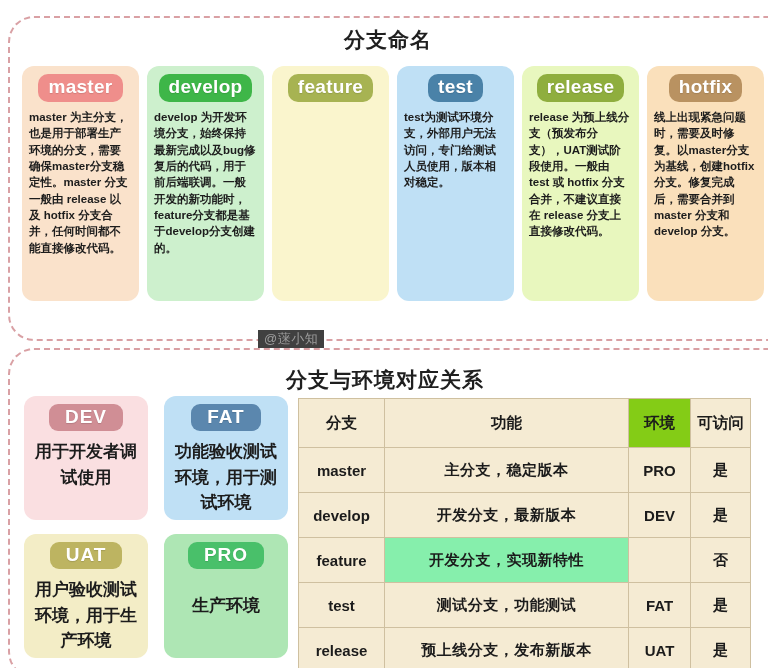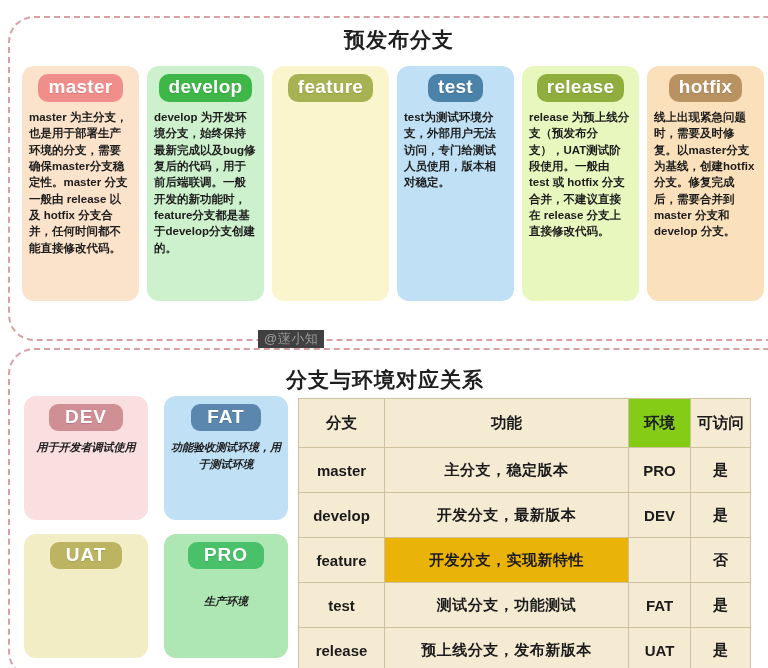--- a/index.html
+++ b/index.html
@@ -133,26 +133,25 @@
     border-radius: 9px;
     padding: 2px 16px 3px 16px;
     font-size: 19px;
     font-weight: bold;
     color: #ffffff;
     letter-spacing: 1px;
     text-shadow: 0 1px 1px rgba(0,0,0,0.13);
     margin-bottom: 8px;
   }
   .env-desc {
-    font-size: 11px;
+    font-size: 17px;
     line-height: 1.5;
     color: #1c1c1c;
     text-align: center;
     font-weight: bold;
-    font-style: italic;
   }
   .env-desc.centered-mid {
     margin-top: 16px;
   }
 
   
   #mapping-table-wrap {
     position: absolute;
     left: 298px;
     top: 398px;
@@ -183,21 +182,21 @@
   col.c-func   { width: 244px; }
   col.c-env    { width: 62px; }
   col.c-access { width: 60px; }
   .cell-func { letter-spacing: 0.5px; }
 </style>
 </head>
 <body>
 
 <div class="panel" id="panel-naming" style="border-color: rgb(217, 160, 164);"></div>
 
-<div class="section-title" id="title-naming">预发布分支</div>
+<div class="section-title" id="title-naming">分支命名</div>
 
 <div id="branch-cards">
   <div class="branch-card" style="background: rgb(250, 226, 203);">
     <span class="branch-badge" style="background: rgb(239, 142, 139);">master</span>
     <div class="branch-desc">master 为主分支，也是用于部署生产环境的分支，需要确保master分支稳定性。master 分支一般由 release 以及 hotfix 分支合并，任何时间都不能直接修改代码。</div>
   </div>
   <div class="branch-card" style="background: rgb(205, 240, 205);">
     <span class="branch-badge" style="background: rgb(62, 182, 72);">develop</span>
     <div class="branch-desc">develop 为开发环境分支，始终保持最新完成以及bug修复后的代码，用于前后端联调。一般开发的新功能时，feature分支都是基于develop分支创建的。</div>
   </div>
@@ -228,20 +227,21 @@
   <div class="env-card" style="background: rgb(250, 223, 225);">
     <span class="env-badge" style="background: rgb(208, 142, 149);">DEV</span>
     <div class="env-desc">用于开发者调试使用</div>
   </div>
   <div class="env-card" style="background: rgb(191, 224, 245);">
     <span class="env-badge" style="background: rgb(91, 135, 174);">FAT</span>
     <div class="env-desc">功能验收测试环境，用于测试环境</div>
   </div>
   <div class="env-card" style="background: rgb(243, 237, 198);">
     <span class="env-badge" style="background: rgb(189, 180, 97);">UAT</span>
+    <div class="env-desc">用户验收测试环境，用于生产环境</div>
   </div>
   <div class="env-card" style="background: rgb(174, 230, 180);">
     <span class="env-badge" style="background: rgb(73, 192, 106);">PRO</span>
     <div class="env-desc centered-mid">生产环境</div>
   </div>
 </div>
 
 <div id="mapping-table-wrap">
   <table class="mapping">
     <colgroup>
@@ -266,21 +266,21 @@
         <td style="background: rgb(245, 235, 211); border-color: rgb(207, 192, 160);">是</td>
       </tr>
       <tr>
         <td style="background: rgb(245, 235, 211); border-color: rgb(207, 192, 160);">develop</td>
         <td class="cell-func" style="background: rgb(245, 235, 211); border-color: rgb(207, 192, 160);">开发分支，最新版本</td>
         <td style="background: rgb(245, 235, 211); border-color: rgb(207, 192, 160);">DEV</td>
         <td style="background: rgb(245, 235, 211); border-color: rgb(207, 192, 160);">是</td>
       </tr>
       <tr>
         <td style="background: rgb(245, 235, 211); border-color: rgb(207, 192, 160);">feature</td>
-        <td class="cell-func" style="background: #eab308; border-color: rgb(207, 192, 160);">开发分支，实现新特性</td>
+        <td class="cell-func" style="background: #86efac; border-color: rgb(207, 192, 160);">开发分支，实现新特性</td>
         <td style="background: rgb(245, 235, 211); border-color: rgb(207, 192, 160);"></td>
         <td style="background: rgb(245, 235, 211); border-color: rgb(207, 192, 160);">否</td>
       </tr>
       <tr>
         <td style="background: rgb(245, 235, 211); border-color: rgb(207, 192, 160);">test</td>
         <td class="cell-func" style="background: rgb(245, 235, 211); border-color: rgb(207, 192, 160); text-align: center;">测试分支，功能测试</td>
         <td style="background: rgb(245, 235, 211); border-color: rgb(207, 192, 160);">FAT</td>
         <td style="background: rgb(245, 235, 211); border-color: rgb(207, 192, 160);">是</td>
       </tr>
       <tr>

